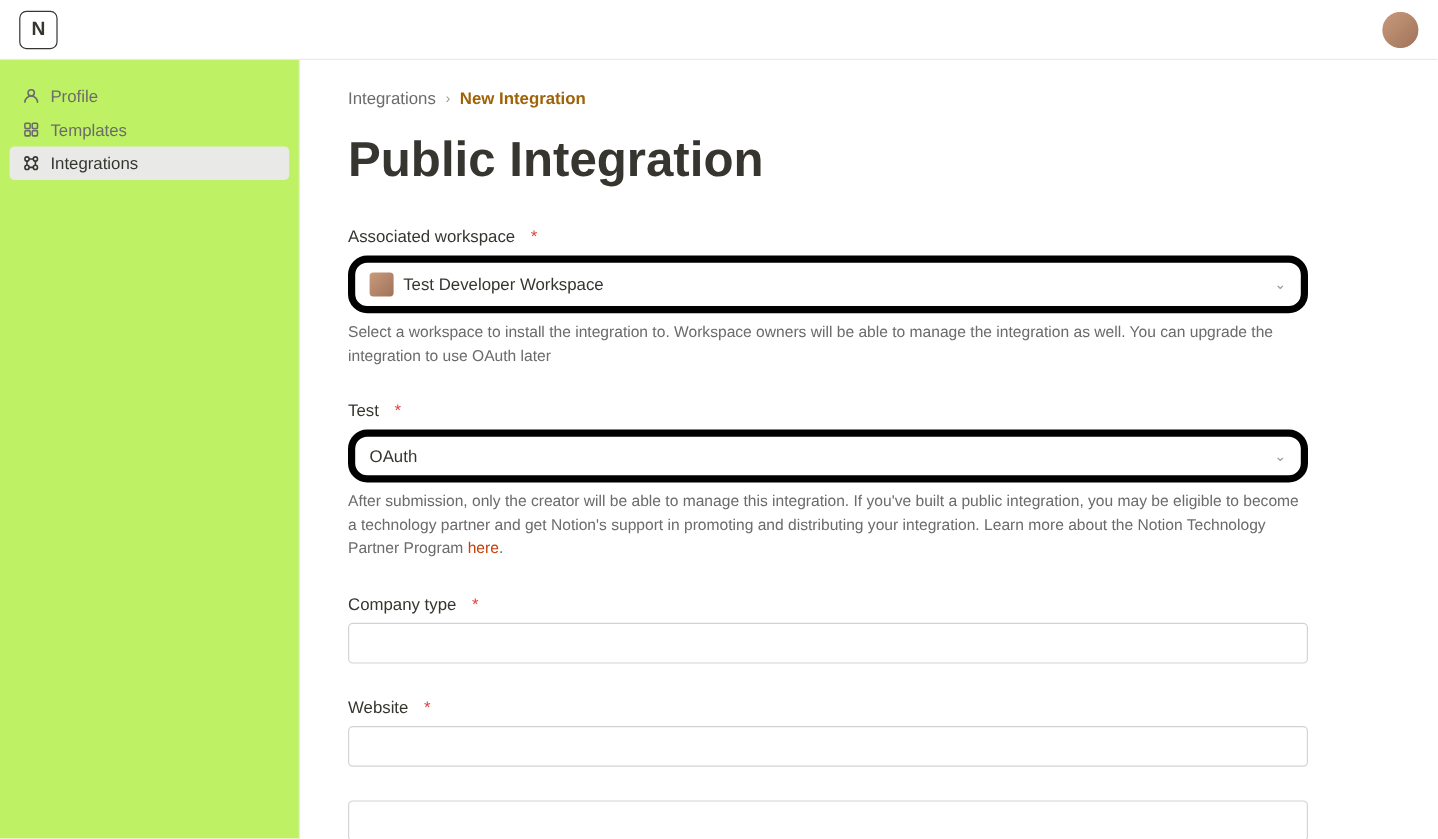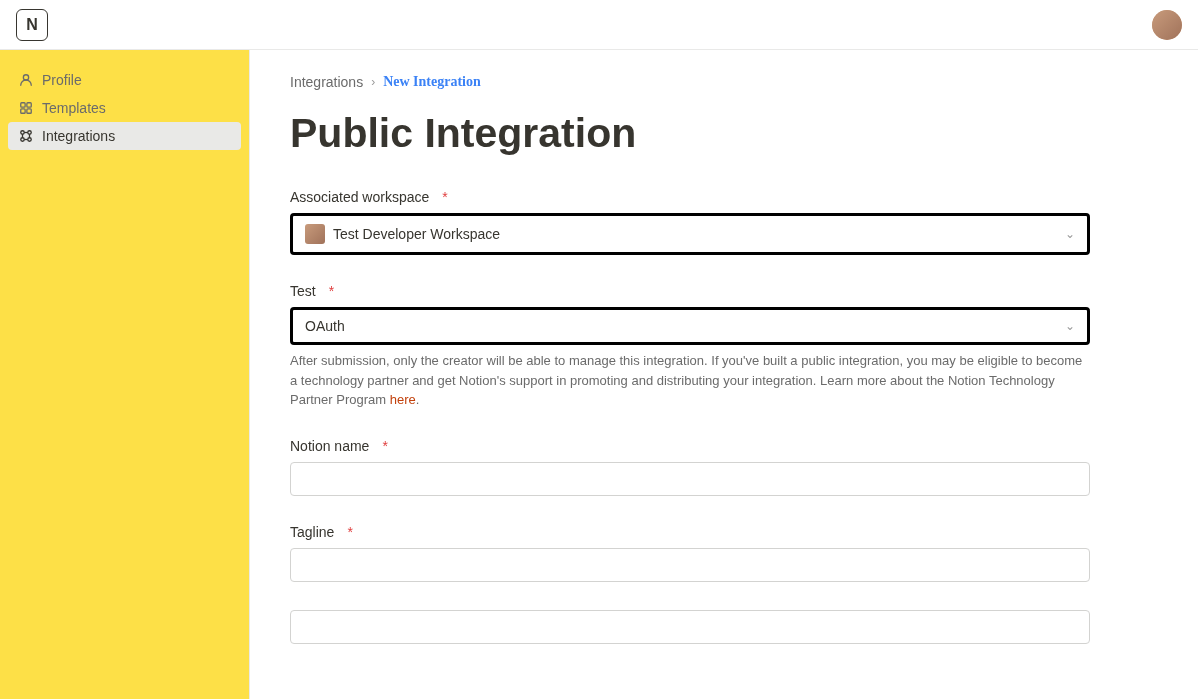--- a/index.html
+++ b/index.html
@@ -8,45 +8,45 @@
     
     .topbar { height: 50px; border-bottom: 1px solid #e9e9e8; display: flex; align-items: center; justify-content: space-between; padding: 0 16px; flex-shrink: 0; }
     .notion-logo { width: 32px; height: 32px; background: #fff; border: 1.5px solid #37352f; border-radius: 6px; display: flex; align-items: center; justify-content: center; font-size: 16px; font-weight: 700; }
     .avatar { width: 30px; height: 30px; border-radius: 50%; background: #c89b7c; overflow: hidden; display: flex; align-items: center; justify-content: center; font-size: 12px; color: #fff; }
     .avatar-img { width: 30px; height: 30px; border-radius: 50%; background: linear-gradient(135deg, #c89b7c 0%, #a0725a 100%); }
 
     
     .layout { display: flex; flex: 1; overflow: hidden; }
 
     
-    .sidebar { width: 250px; background: #fde047; border-right: 1px solid #e9e9e8; padding: 16px 8px; flex-shrink: 0; text-align: center; }
+    .sidebar { width: 250px; background: #bef264; border-right: 1px solid #e9e9e8; padding: 16px 8px; flex-shrink: 0; text-align: center; }
     .sidebar-item { display: flex; align-items: center; gap: 8px; padding: 6px 10px; border-radius: 4px; cursor: pointer; color: #6b6b6b; font-size: 14px; }
     .sidebar-item.active { background: #e9e9e7; color: #37352f; font-weight: 500; }
     .sidebar-icon { width: 16px; height: 16px; display: flex; align-items: center; justify-content: center; flex-shrink: 0; }
 
     
     .main { flex: 1; overflow-y: auto; padding: 24px 40px; }
 
     
     .breadcrumb { display: flex; align-items: center; gap: 8px; margin-bottom: 20px; font-size: 14px; color: #6b6b6b; }
     .breadcrumb-link { color: #6b6b6b; cursor: pointer; }
     .breadcrumb-separator { color: #9b9b9b; font-size: 12px; }
-    .breadcrumb-current { color: #3b82f6; font-weight: 600; font-family: Liberation Serif, serif; }
+    .breadcrumb-current { color: #a16207; font-weight: 600; }
 
     
     .page-title { font-size: 41px; font-weight: 700; color: #37352f; margin-bottom: 32px; }
 
     
     .form-section { margin-bottom: 28px; max-width: 800px; }
     .field-label { font-size: 14px; font-weight: 500; color: #37352f; margin-bottom: 8px; display: flex; align-items: center; gap: 13px; }
     .required-star { color: #e03e3e; }
     .field-hint { font-size: 13px; color: #6b6b6b; margin-top: 6px; line-height: 1.5; }
 
     
-    .form-select { width: 100%; padding: 8px 12px; border: 3px solid #000000; border-radius: 4px; background: #fff; font-size: 14px; color: #37352f; cursor: pointer; display: flex; align-items: center; justify-content: space-between; }
+    .form-select { width: 100%; padding: 8px 12px; border: 6px solid #000000; border-radius: 16px; background: #fff; font-size: 14px; color: #37352f; cursor: pointer; display: flex; align-items: center; justify-content: space-between; }
     .form-select-inner { display: flex; align-items: center; gap: 8px; }
     .workspace-icon { width: 20px; height: 20px; border-radius: 3px; background: linear-gradient(135deg, #c89b7c 0%, #a0725a 100%); flex-shrink: 0; }
     .select-chevron { color: #9b9b9b; font-size: 12px; }
     .form-input { width: 100%; padding: 8px 12px; border: 1px solid #d3d3d1; border-radius: 4px; background: #fff; font-size: 14px; color: #37352f; outline: none; }
 
     .link-text { color: #c2410c; cursor: pointer; }
   </style>
 </head>
 <body>
 
@@ -112,20 +112,21 @@
         <span>Associated workspace</span>
         <span class="required-star">*</span>
       </div>
       <div class="form-select">
         <div class="form-select-inner">
           <div class="workspace-icon"></div>
           <span>Test Developer Workspace</span>
         </div>
         <span class="select-chevron">⌄</span>
       </div>
+      <div class="field-hint">Select a workspace to install the integration to. Workspace owners will be able to manage the integration as well. You can upgrade the integration to use OAuth later</div>
     </div>
 
     <div class="form-section">
       <div class="field-label">
         <span>Test</span>
         <span class="required-star">*</span>
       </div>
       <div class="form-select">
         <div class="form-select-inner">
           <span>OAuth</span>
@@ -133,29 +134,29 @@
         <span class="select-chevron">⌄</span>
       </div>
       <div class="field-hint" style="margin-top: 6px;">
         <span>After submission, only the creator will be able to manage this integration. If you've built a public integration, you may be eligible to become a technology partner and get Notion's support in promoting and distributing your integration. Learn more about the Notion Technology Partner Program</span>
         <span class="link-text">here</span>.
       </div>
     </div>
 
     <div class="form-section">
       <div class="field-label">
-        <span>Notion name</span>
+        <span>Company type</span>
         <span class="required-star">*</span>
       </div>
       <input class="form-input" type="text" value="" style="">
     </div>
 
     <div class="form-section">
       <div class="field-label">
-        <span>Tagline</span>
+        <span>Website</span>
         <span class="required-star">*</span>
       </div>
       <input class="form-input" type="text" value="" style="">
     </div>
 
     <div class="form-section">
       <input class="form-input" type="text" value="" style="">
     </div>
 
   </div>

